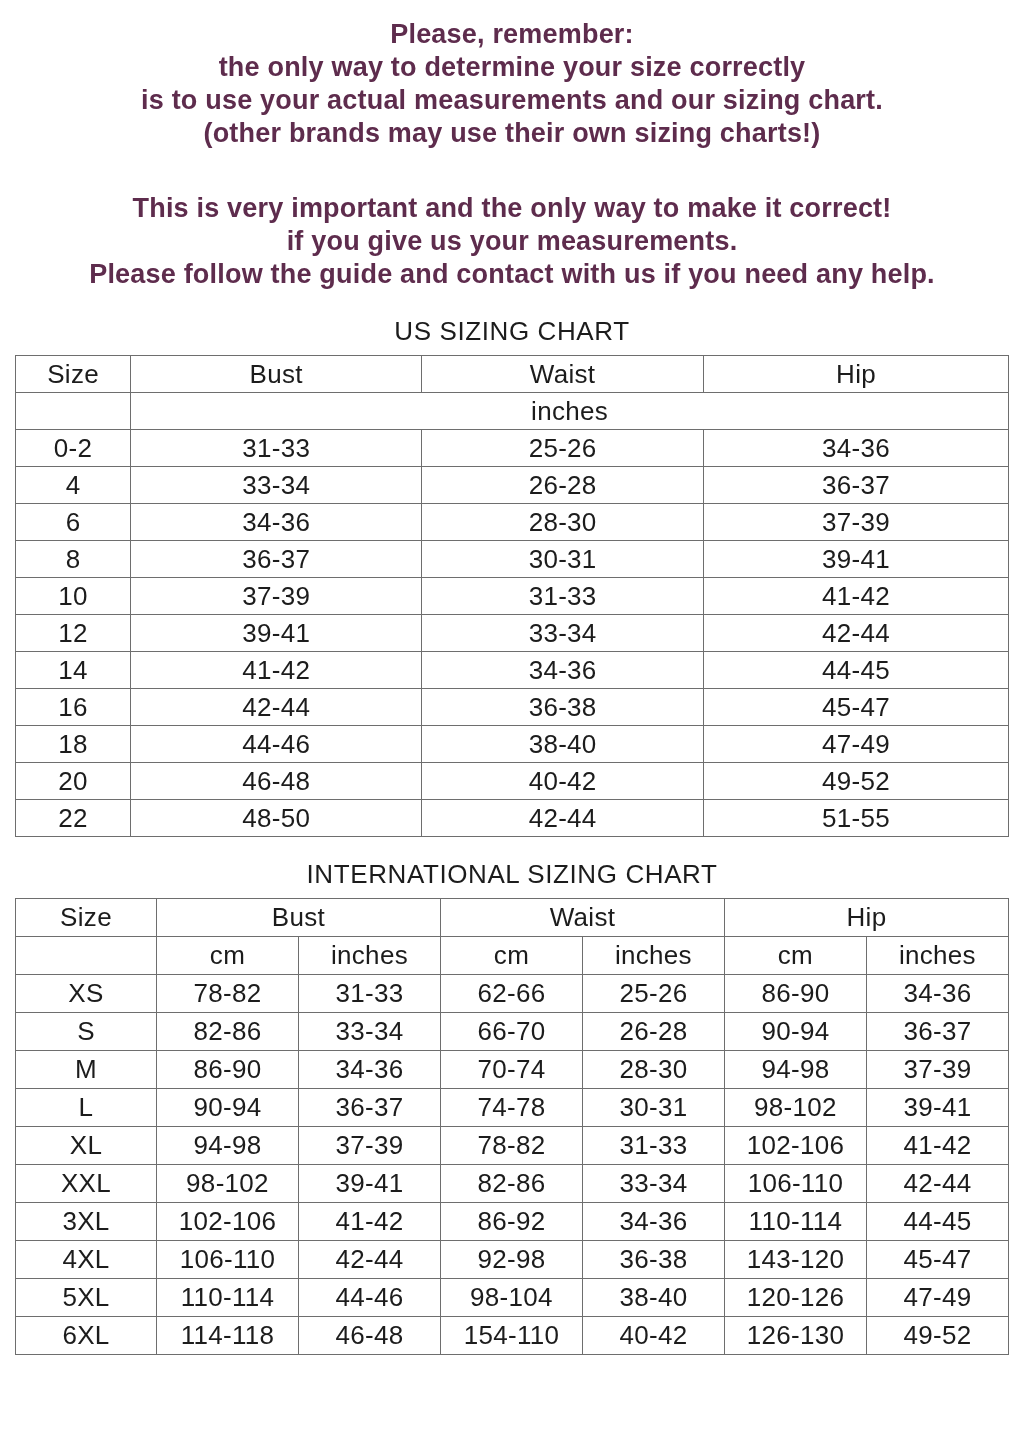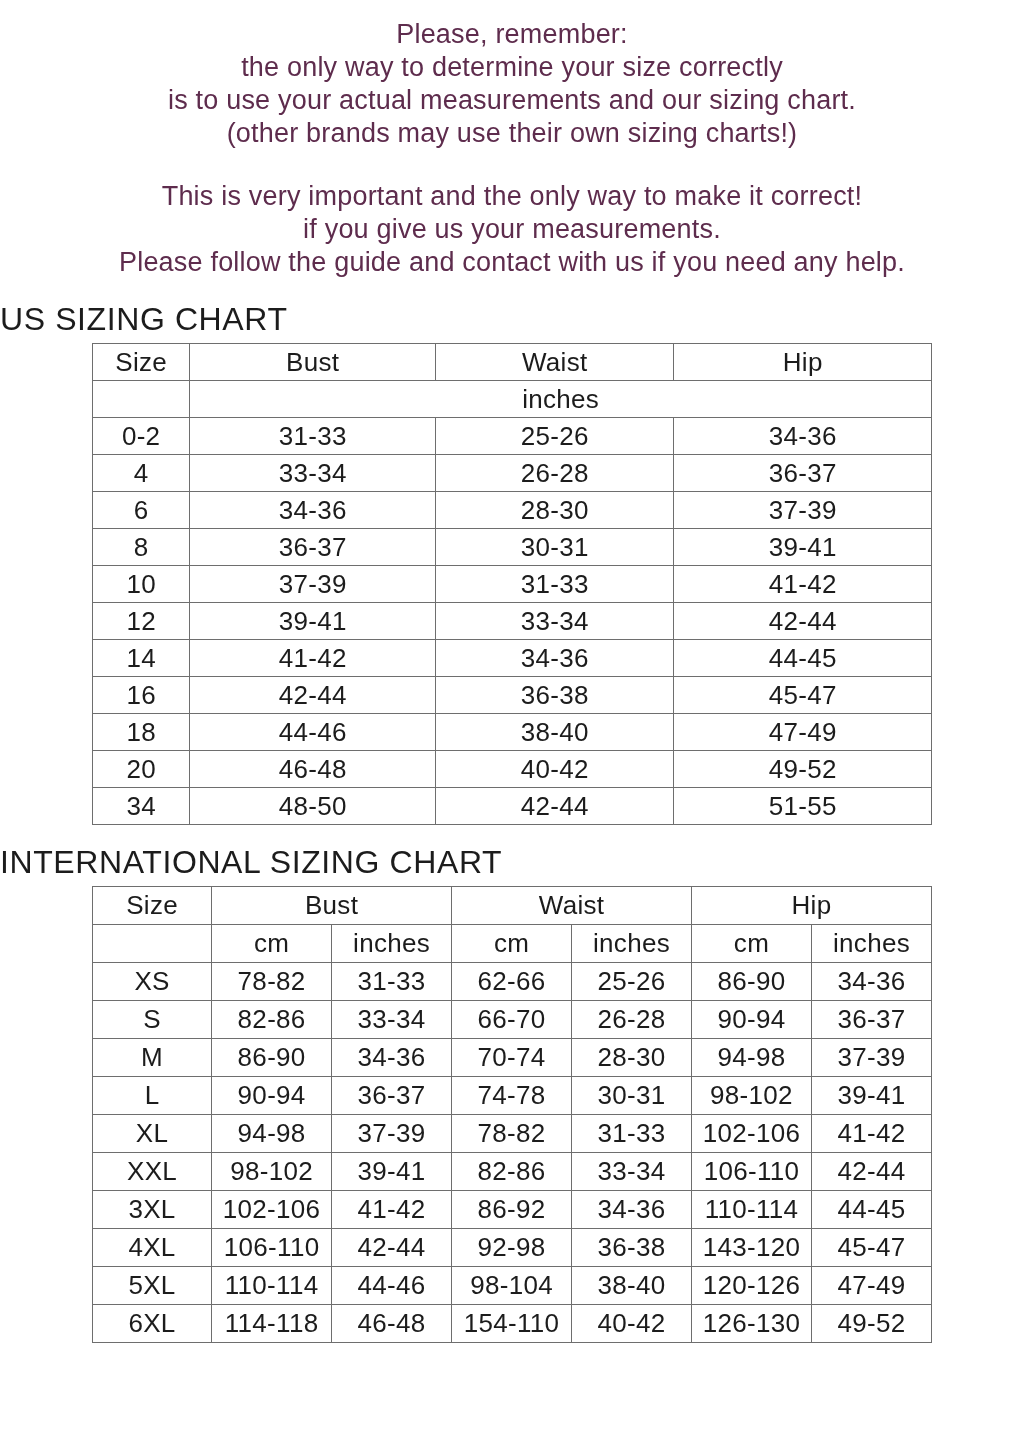--- a/index.html
+++ b/index.html
@@ -14,38 +14,39 @@
   }
   .page { width: 1024px; padding-top: 18px; }
 
   
   .intro {
     text-align: center;
     color: #5e2c4d;
     font-size: 27px;
     line-height: 33px;
     letter-spacing: 0.2px;
+    font-weight: bold;
   }
   .intro-par { margin: 0; }
-  .intro-par.second { margin-top: 30px; }
+  .intro-par.second { margin-top: 42px; }
 
   
   .chart-title {
-    text-align: left;
-    font-size: 32px;
+    text-align: center;
+    font-size: 26px;
     line-height: 33px;
     color: #1c1c1c;
     letter-spacing: 0.6px;
   }
   .chart-title.us { margin-top: 24px; }
   .chart-title.intl { margin-top: 21px; }
 
   
   table.chart {
-    width: 840px;
+    width: 994px;
     margin: 7px auto 0 auto;
     border-collapse: collapse;
     table-layout: fixed;
   }
   table.chart td {
     border: 1px solid #6e6e6e;
     text-align: center;
     vertical-align: middle;
     font-size: 26px;
     color: #1c1c1c;
@@ -171,21 +172,21 @@
         </tr>
 
         <tr class="data-row">
           <td>20</td>
           <td>46-48</td>
           <td>40-42</td>
           <td>49-52</td>
         </tr>
 
         <tr class="data-row">
-          <td>34</td>
+          <td>22</td>
           <td>48-50</td>
           <td>42-44</td>
           <td>51-55</td>
         </tr>
       </tbody>
   </table>
 
   <div class="chart-title intl">INTERNATIONAL SIZING CHART</div>
 
   <table class="chart intl">

